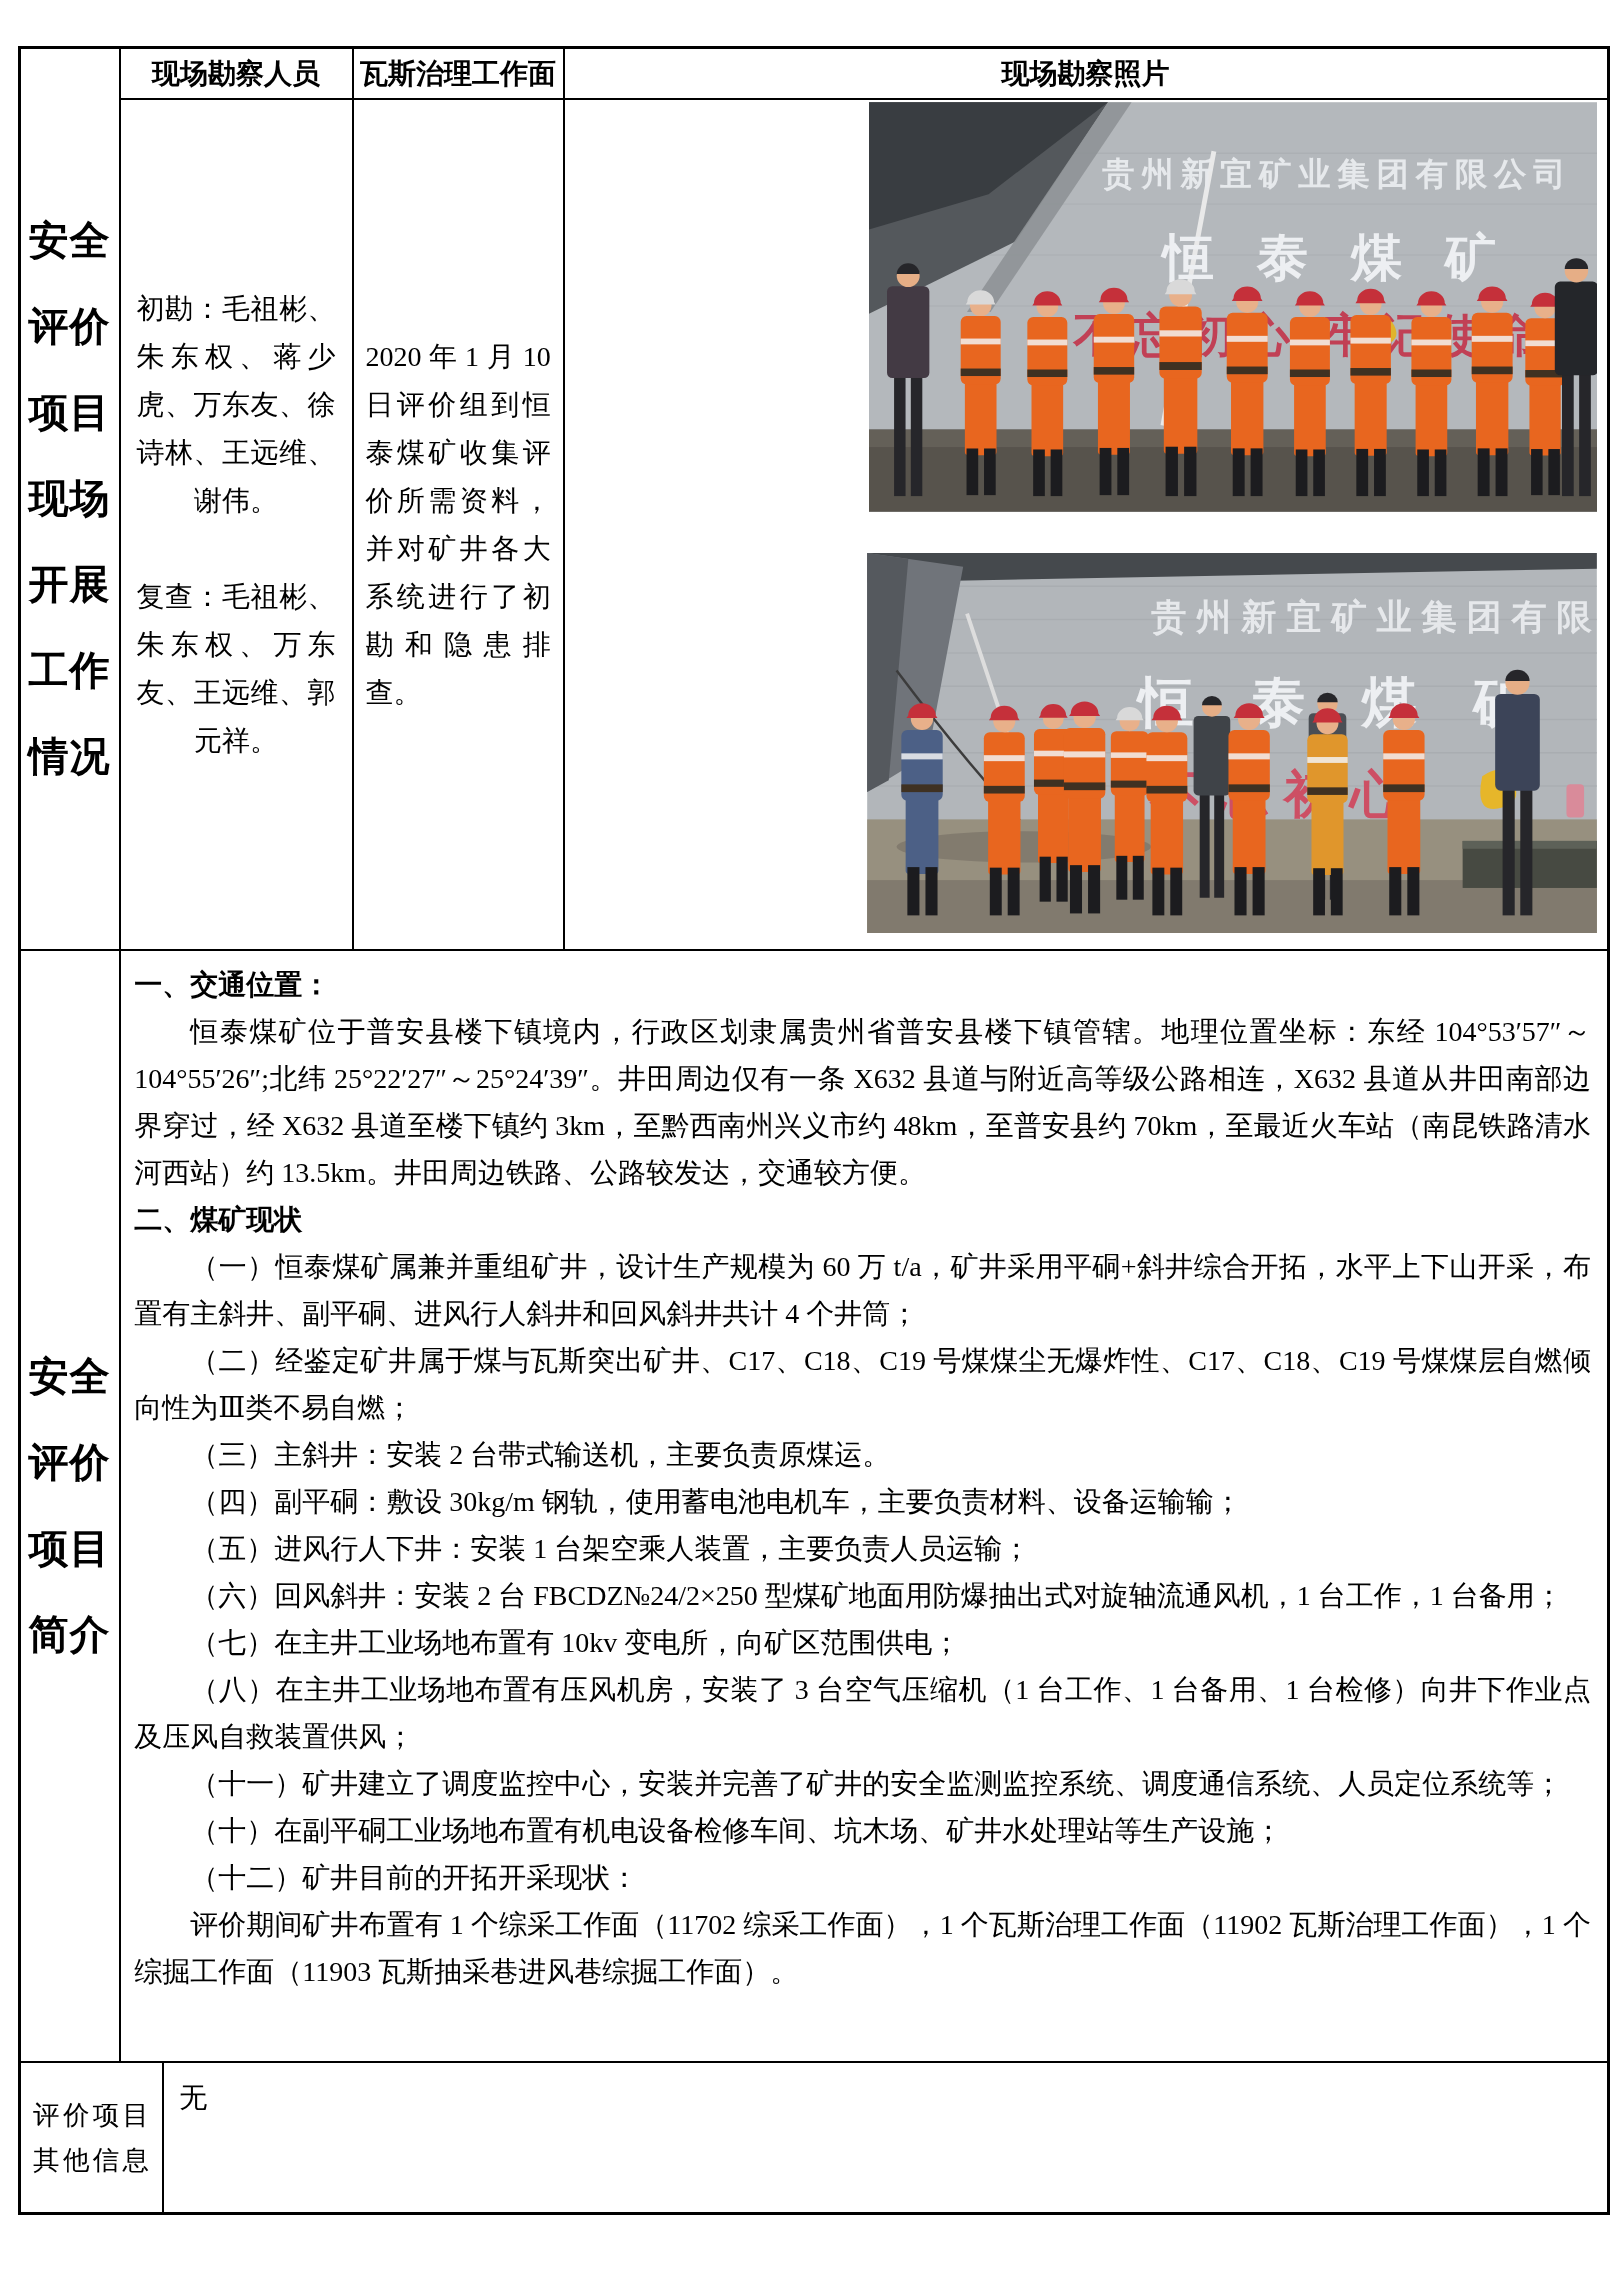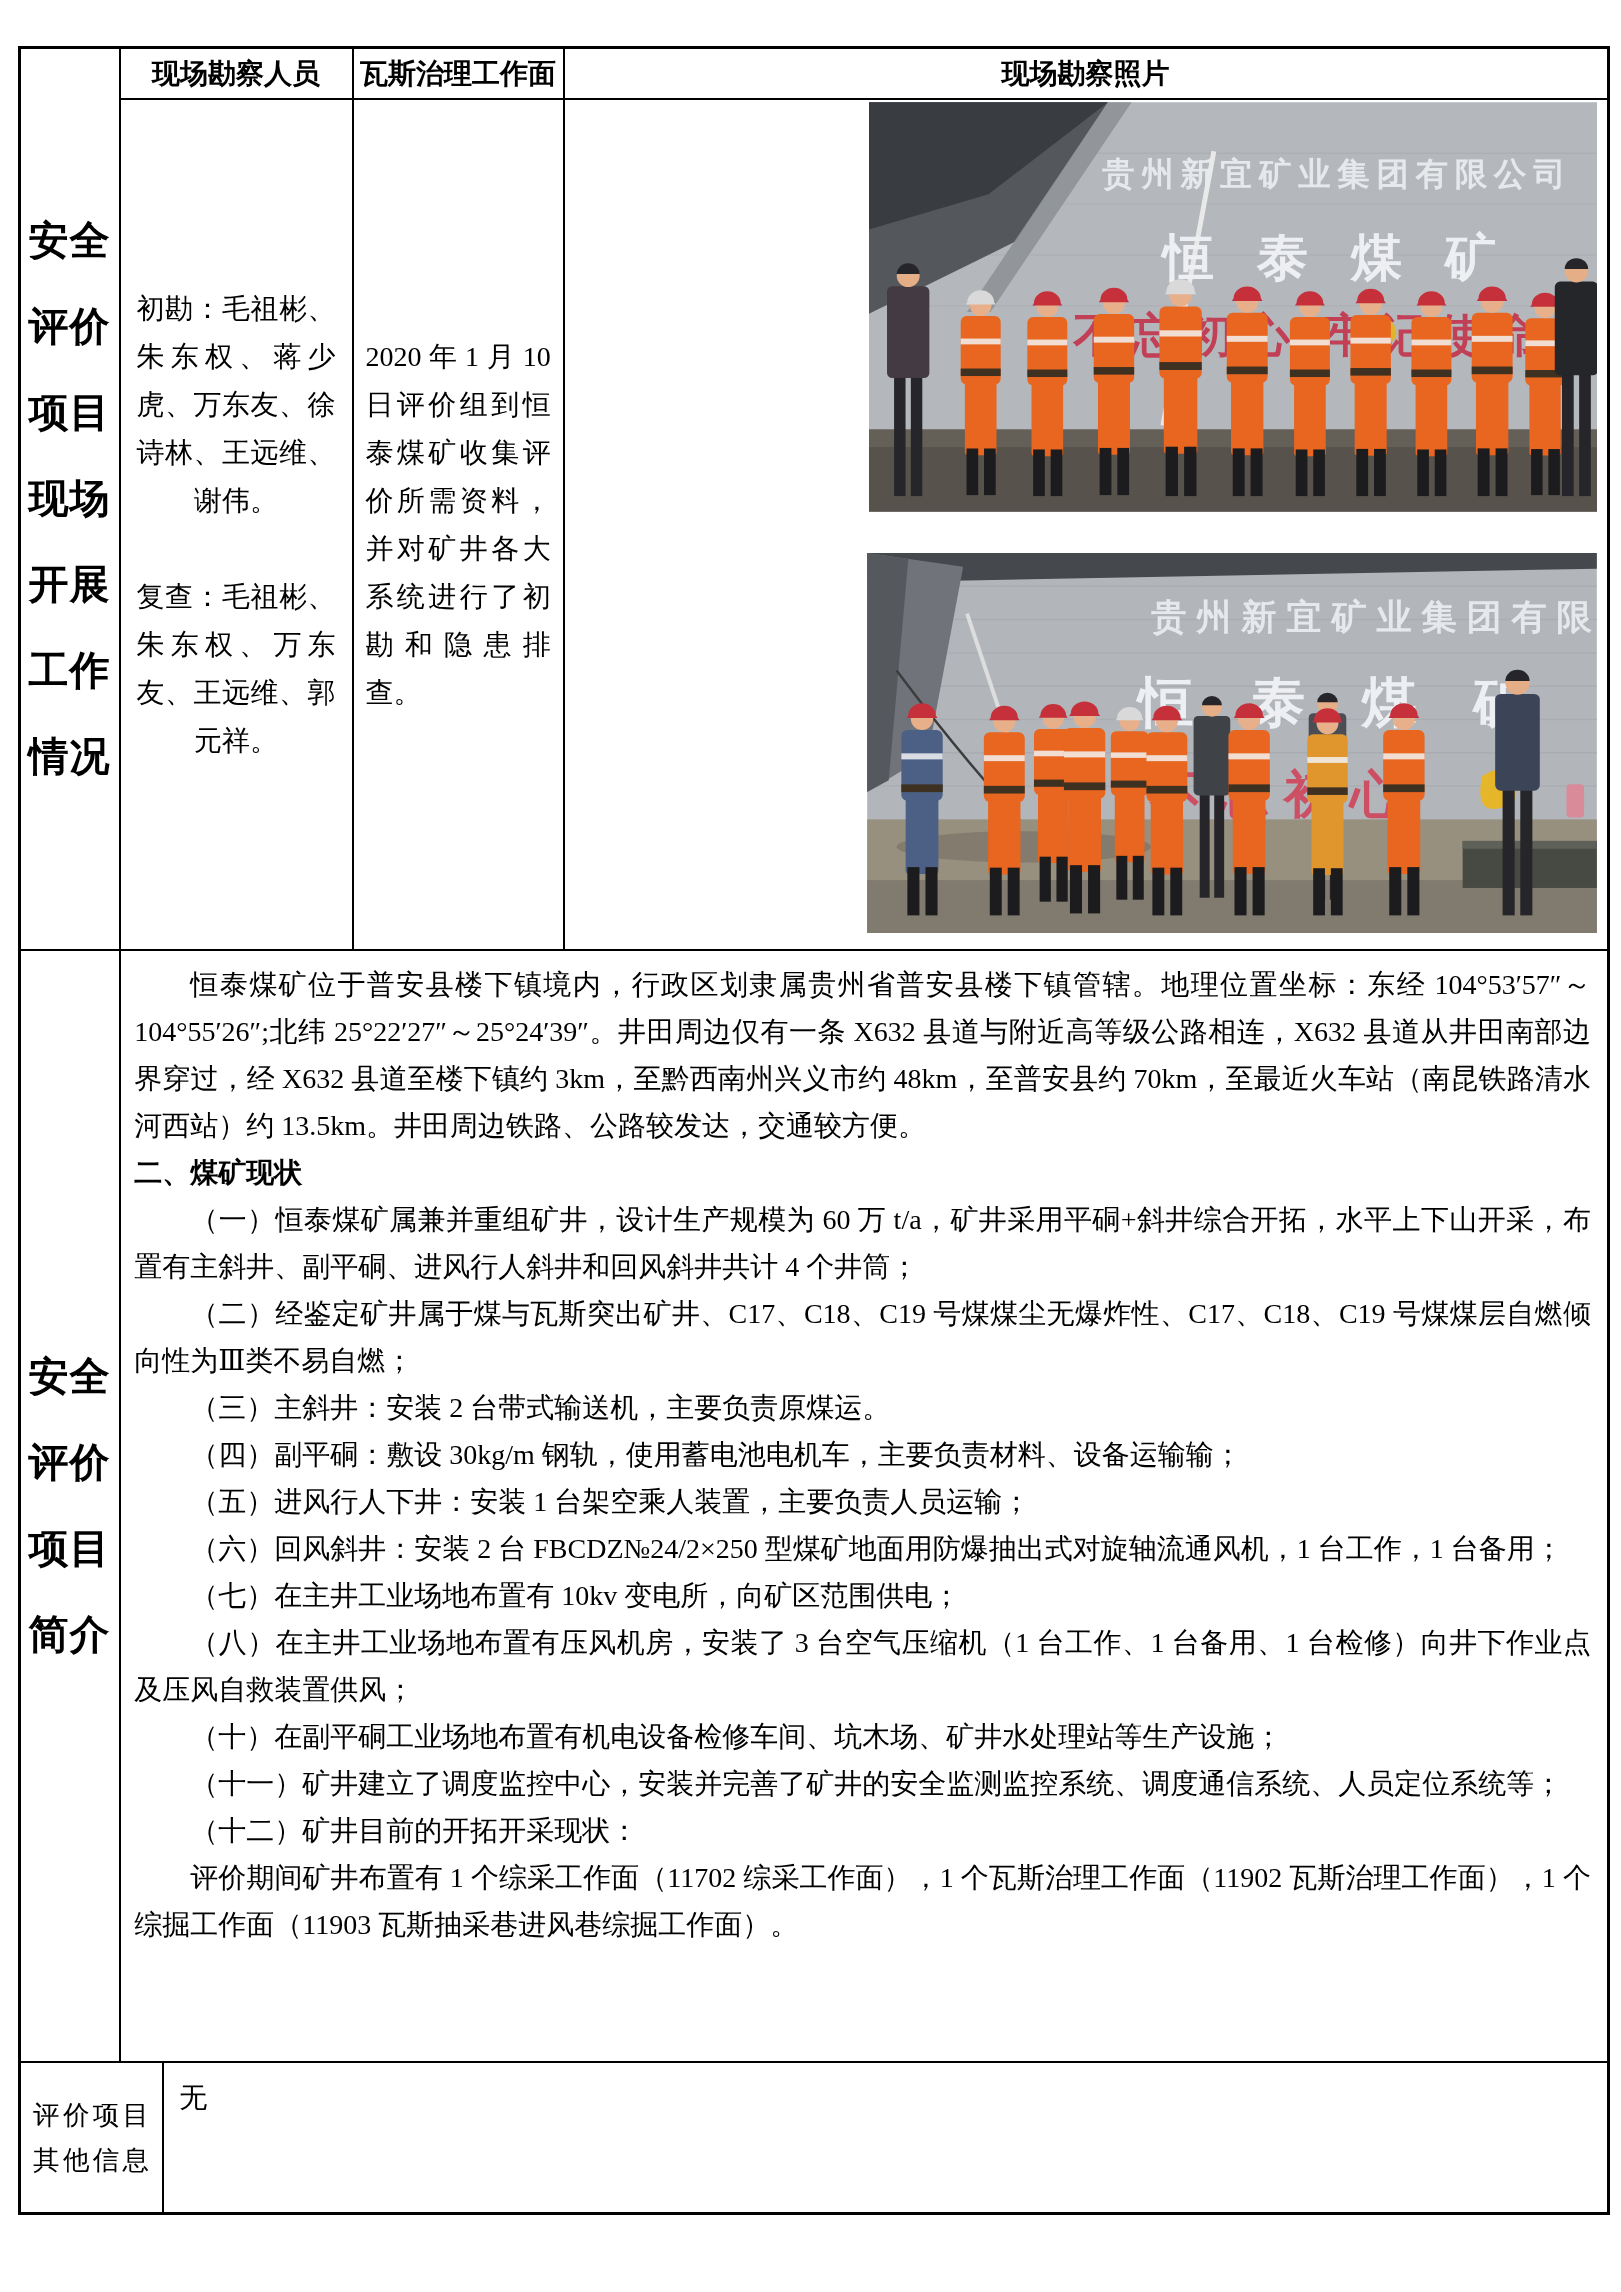--- a/index.html
+++ b/index.html
@@ -158,32 +158,33 @@
         </g>
       </svg>
     </div>
   </div>
 
   <div class="block2">
     <div class="b2-label">
       <div class="side-label">安全评价项目简介</div>
     </div>
     <div class="intro-cell">
+      <p class="para bold">一、交通位置：</p>
       <p class="para indent">恒泰煤矿位于普安县楼下镇境内，行政区划隶属贵州省普安县楼下镇管辖。地理位置坐标：东经 104°53′57″～104°55′26″;北纬 25°22′27″～25°24′39″。井田周边仅有一条 X632 县道与附近高等级公路相连，X632 县道从井田南部边界穿过，经 X632 县道至楼下镇约 3km，至黔西南州兴义市约 48km，至普安县约 70km，至最近火车站（南昆铁路清水河西站）约 13.5km。井田周边铁路、公路较发达，交通较方便。</p>
       <p class="para bold">二、煤矿现状</p>
       <p class="para indent">（一）恒泰煤矿属兼并重组矿井，设计生产规模为 60 万 t/a，矿井采用平硐+斜井综合开拓，水平上下山开采，布置有主斜井、副平硐、进风行人斜井和回风斜井共计 4 个井筒；</p>
       <p class="para indent">（二）经鉴定矿井属于煤与瓦斯突出矿井、C17、C18、C19 号煤煤尘无爆炸性、C17、C18、C19 号煤煤层自燃倾向性为Ⅲ类不易自燃；</p>
       <p class="para indent">（三）主斜井：安装 2 台带式输送机，主要负责原煤运。</p>
       <p class="para indent">（四）副平硐：敷设 30kg/m 钢轨，使用蓄电池电机车，主要负责材料、设备运输输；</p>
       <p class="para indent">（五）进风行人下井：安装 1 台架空乘人装置，主要负责人员运输；</p>
       <p class="para indent">（六）回风斜井：安装 2 台 FBCDZ№24/2×250 型煤矿地面用防爆抽出式对旋轴流通风机，1 台工作，1 台备用；</p>
       <p class="para indent">（七）在主井工业场地布置有 10kv 变电所，向矿区范围供电；</p>
       <p class="para indent">（八）在主井工业场地布置有压风机房，安装了 3 台空气压缩机（1 台工作、1 台备用、1 台检修）向井下作业点及压风自救装置供风；</p>
+      <p class="para indent">（十一）矿井建立了调度监控中心，安装并完善了矿井的安全监测监控系统、调度通信系统、人员定位系统等；</p>
       <p class="para indent">（十）在副平硐工业场地布置有机电设备检修车间、坑木场、矿井水处理站等生产设施；</p>
-      <p class="para indent">（十一）矿井建立了调度监控中心，安装并完善了矿井的安全监测监控系统、调度通信系统、人员定位系统等；</p>
       <p class="para indent">（十二）矿井目前的开拓开采现状：</p>
       <p class="para indent">评价期间矿井布置有 1 个综采工作面（11702 综采工作面），1 个瓦斯治理工作面（11902 瓦斯治理工作面），1 个综掘工作面（11903 瓦斯抽采巷进风巷综掘工作面）。</p>
     </div>
   </div>
 
   <div class="block3">
     <div class="b3-label">
       <div class="other-label">评价项目其他信息</div>
     </div>
     <div class="other-cell">无</div>

